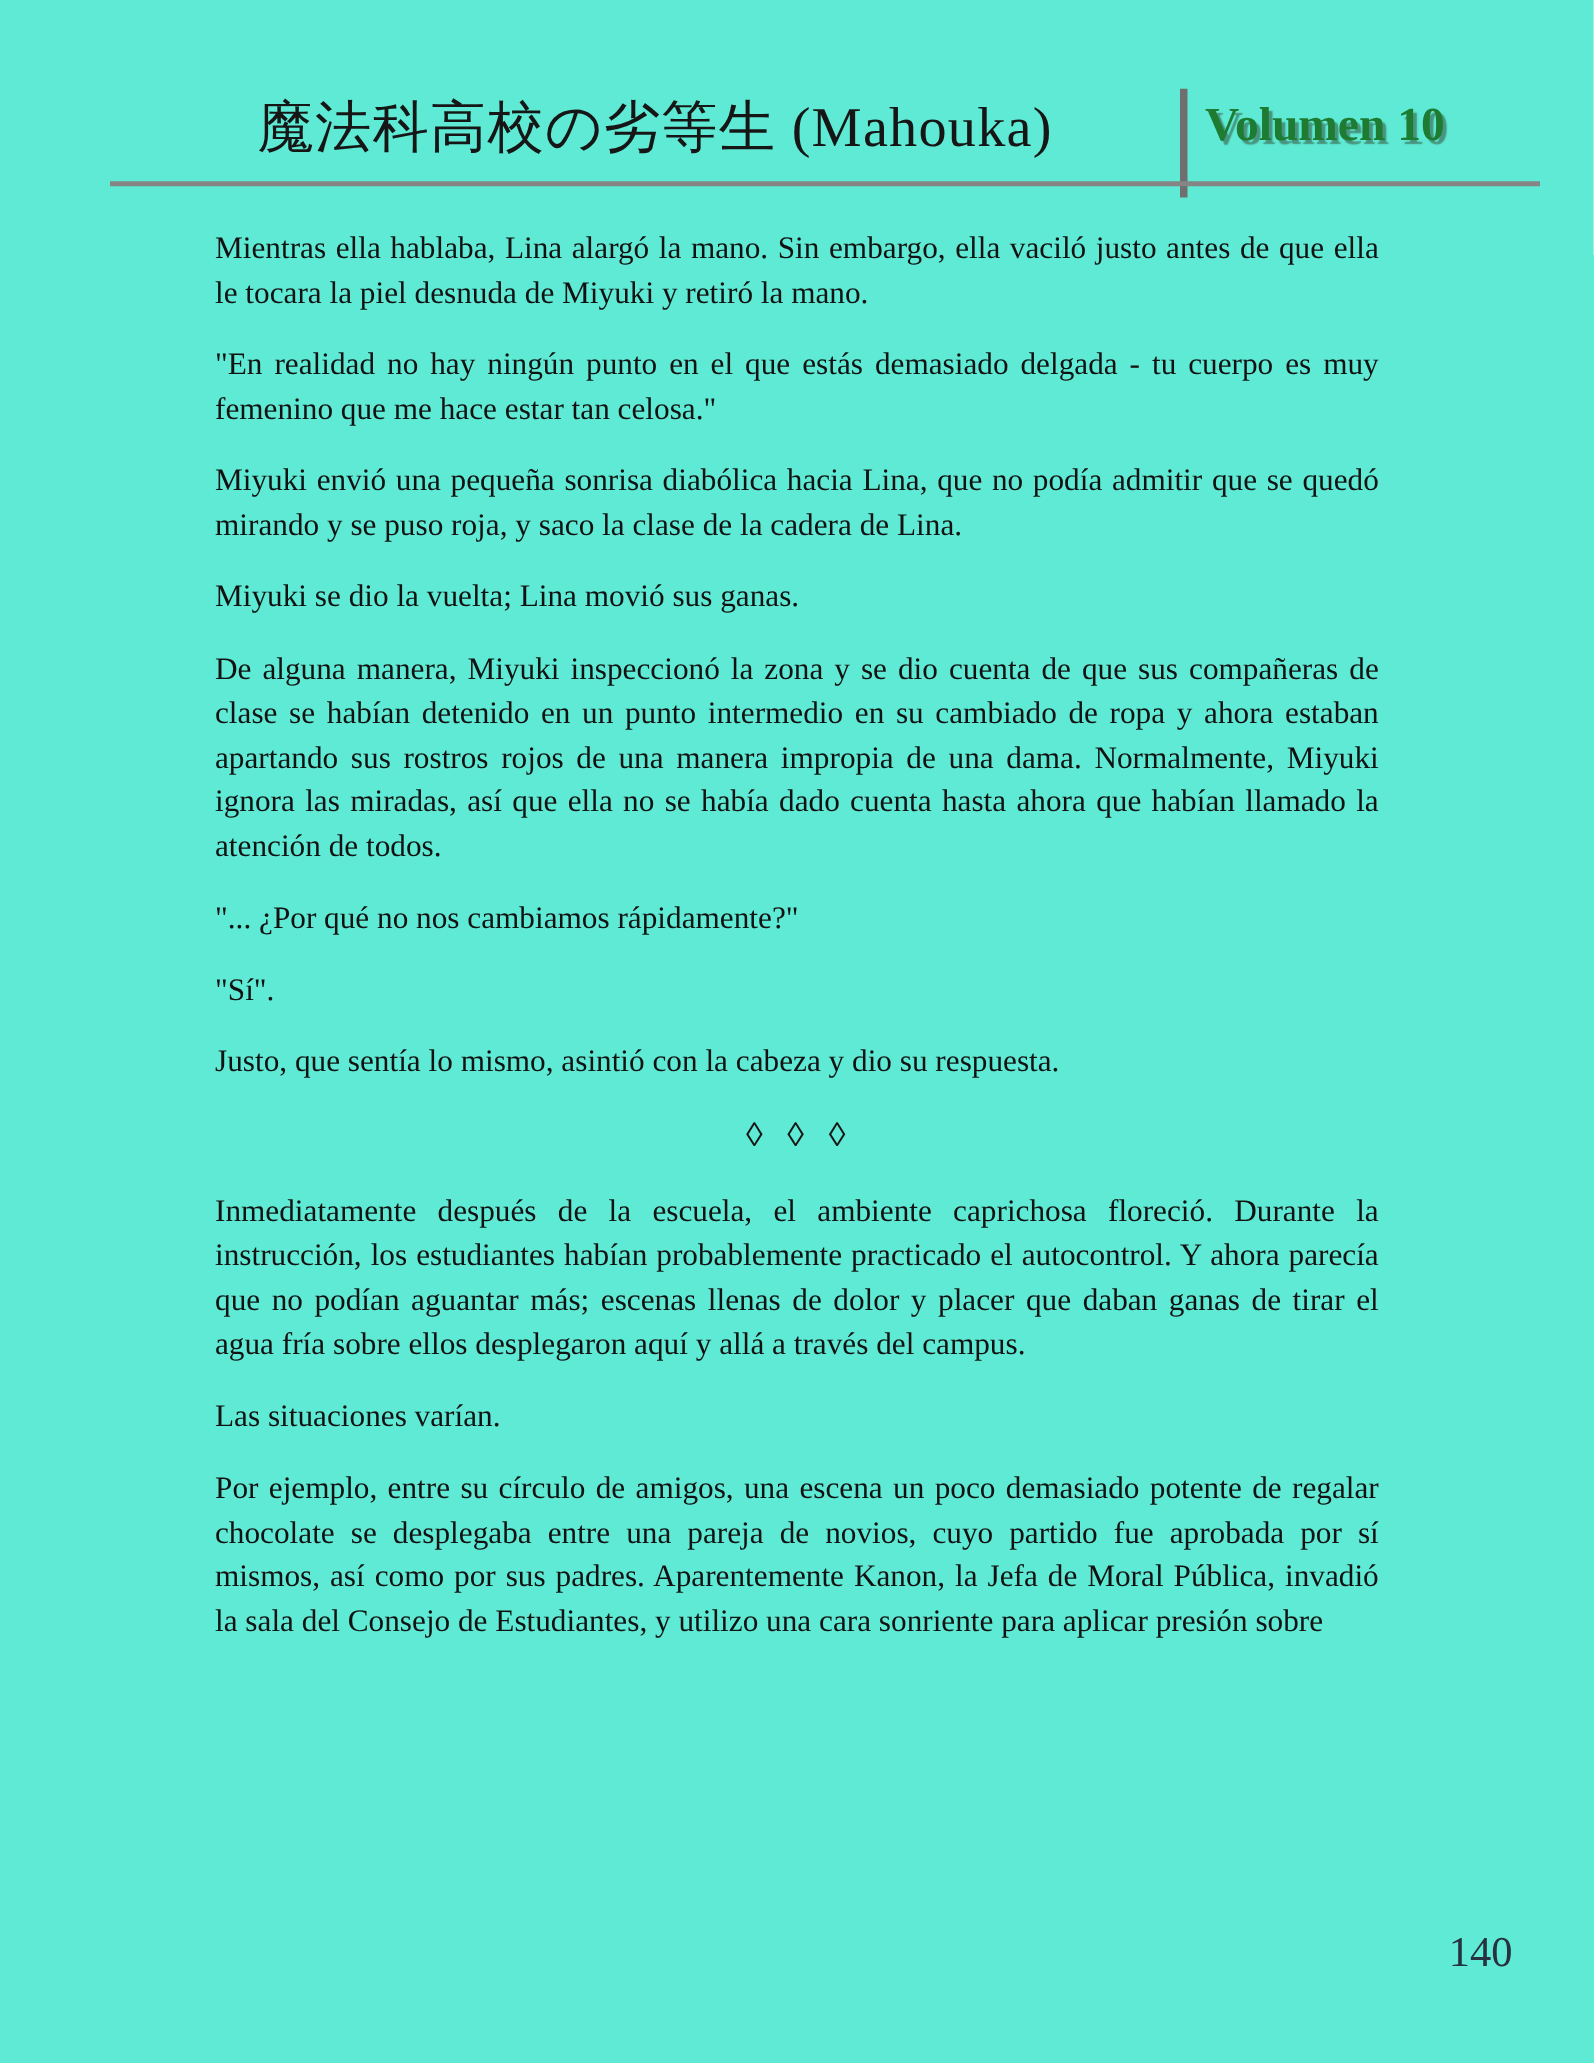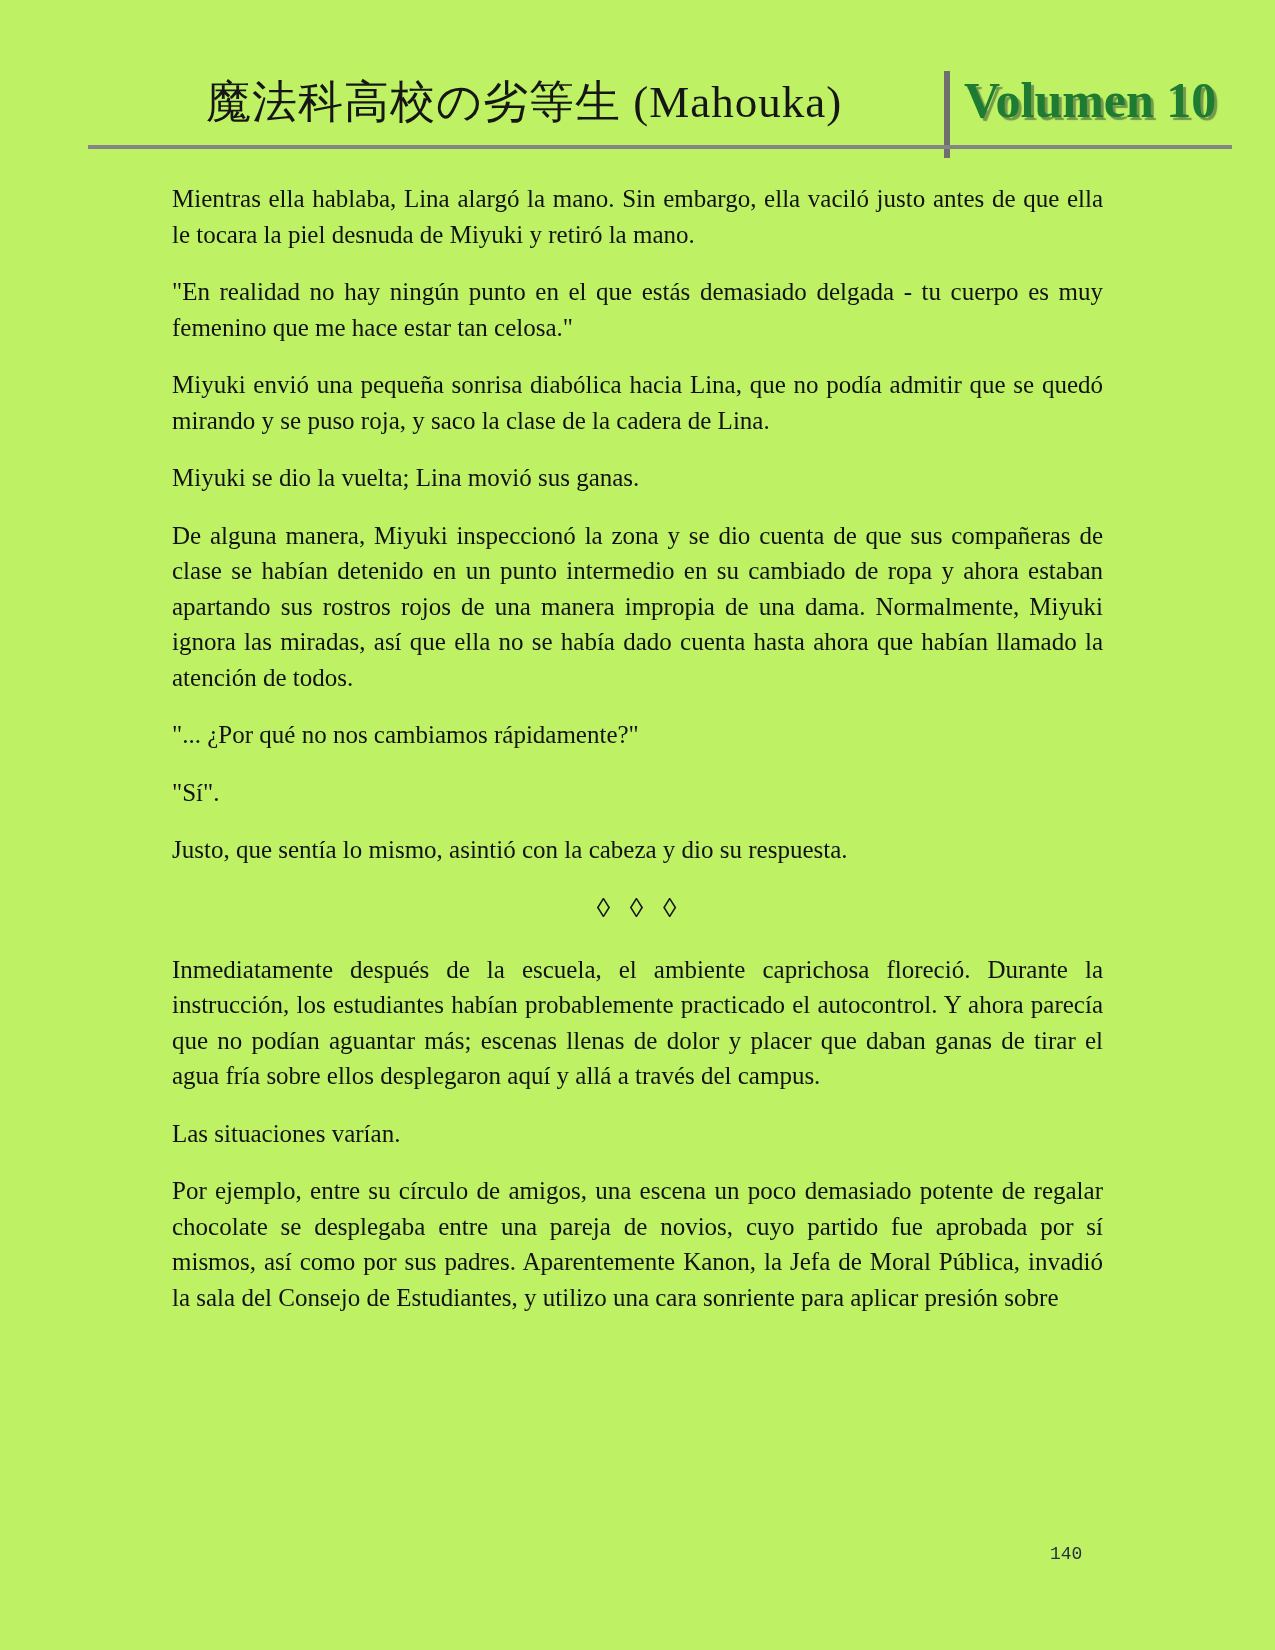--- a/index.html
+++ b/index.html
@@ -1,37 +1,37 @@
 <!DOCTYPE html>
 <html><head>
 <meta charset="utf-8">
 <style>
   html,body{margin:0;padding:0;background:#fff;}
   .page{
     position:relative;
     width:1275px;height:1650px;
-    background:#bef264;
+    background:#5eead4;
     font-family:"Liberation Serif","DejaVu Serif",serif;
     color:#111;
     overflow:hidden;
   }
   
   .header{position:absolute;top:0;left:0;width:1275px;height:160px;}
   .jp-title{
     position:absolute;left:206px;top:76px;
     font-size:45px;line-height:52px;color:#161616;
     white-space:nowrap;letter-spacing:1px;
   }
   .vol-bar{
     position:absolute;left:944px;top:71px;
     width:6px;height:87px;background:#6f6f6f;
   }
   .vol-label{
     position:absolute;left:964px;top:72px;
-    font-size:50px;line-height:56px;font-weight:bold;
+    font-size:38px;line-height:56px;font-weight:bold;
     color:#1e7b32;
     text-shadow:3px 3px 1px rgba(52,78,55,0.55);
     white-space:nowrap;
   }
   .header-rule{
     position:absolute;left:88px;top:145px;
     width:1144px;height:4px;background:#858585;
   }
   
   .content{
@@ -47,22 +47,23 @@
   .scene-break{
     margin:4px 0 26px 0;
     text-align:center;
     font-size:27px;line-height:36px;
     letter-spacing:2px;word-spacing:9px;
     color:#161616;
   }
   
   .page-number{
     position:absolute;left:1050px;top:1544px;width:160px;
-    font-family:Liberation Mono, monospace;
-    font-size:18px;color:#27313f;
+    text-align:right;
+    font-family:Liberation Serif, serif;
+    font-size:34px;color:#27313f;
   }
 </style>
 </head>
 <body>
 
 <div class="page">
 
   <div class="header">
     <div class="jp-title">魔法科高校の劣等生 (Mahouka)</div>
     <div class="vol-bar"></div>

